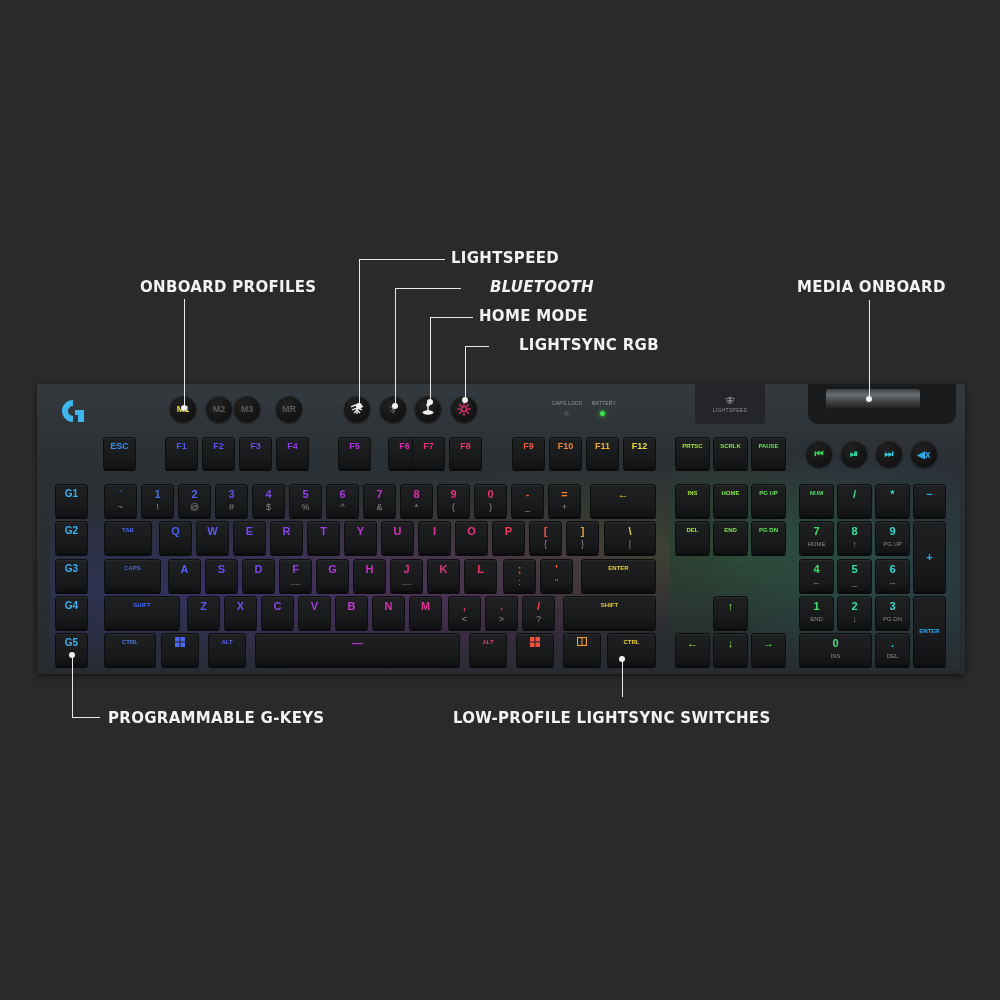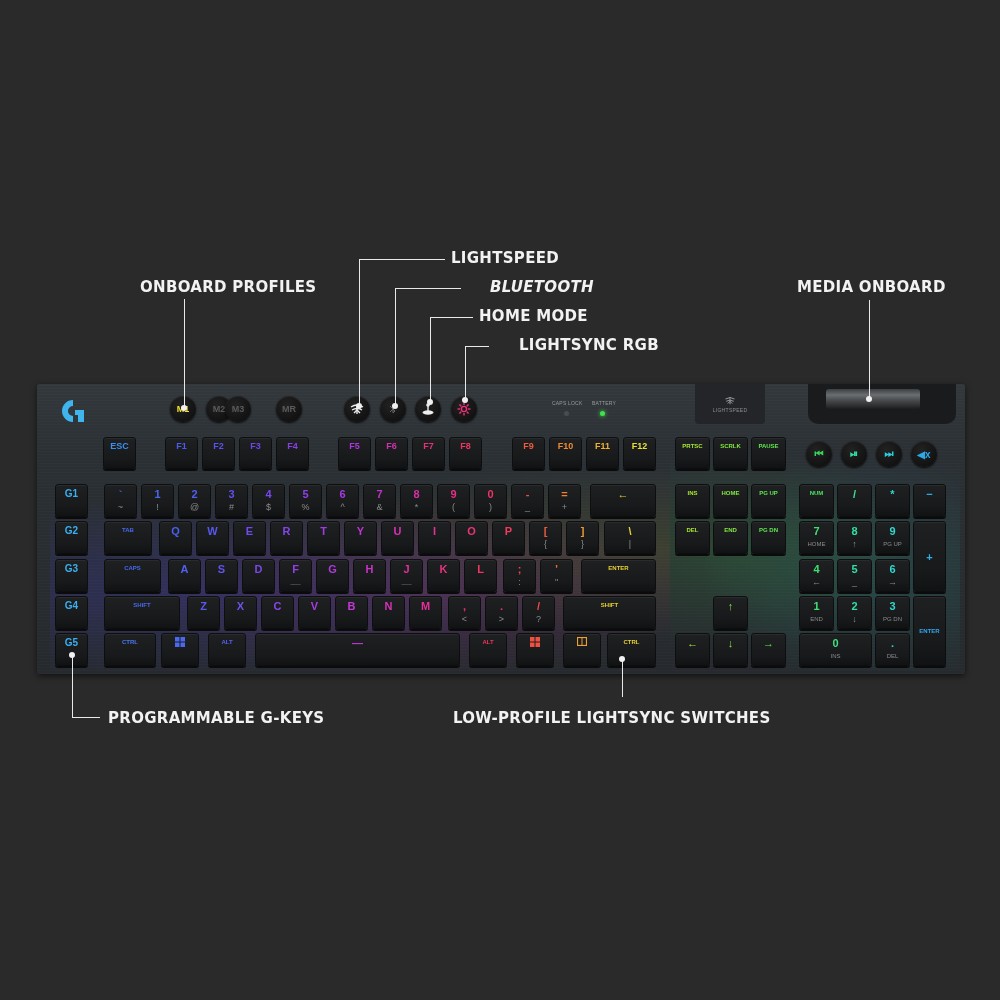--- a/index.html
+++ b/index.html
@@ -56,21 +56,21 @@
   <path d="M15 3 A11 11 0 1 0 15 25 L15 19 A5 5 0 1 1 15 9 Z" fill="#3fb5ee"></path>
   <path d="M17 13 H26 V25 H20 V18 H17 Z" fill="#3fb5ee"></path>
 </svg>
 
 <div class="round" style="left:170px;top:396px;">
     <span style="color:#f2e02a">M1</span>
   </div>
 <div class="round" style="left:206px;top:396px;">
     <span style="color:#5a5a5a">M2</span>
   </div>
-<div class="round" style="left:225px;top:396px;">
+<div class="round" style="left:234px;top:396px;">
     <span style="color:#5a5a5a">M3</span>
   </div>
 <div class="round" style="left:276px;top:396px;">
     <span style="color:#5a5a5a">MR</span>
   </div>
 
 <div class="round" style="left:344px;top:396px;">
   <svg width="16" height="12" viewBox="0 0 16 12">
       <g stroke="#eee" stroke-width="1.4" fill="none">
         <path d="M2 4 Q8 0 14 4"></path>
@@ -152,21 +152,21 @@
   </div>
 <div class="key" style="left:239px;top:437px;width:33px;height:32px;">
     <span class="p" style="color:#6e45ee">F3</span>
   </div>
 <div class="key" style="left:276px;top:437px;width:33px;height:32px;">
     <span class="p" style="color:#8a3ee8">F4</span>
   </div>
 <div class="key" style="left:338px;top:437px;width:33px;height:32px;">
     <span class="p" style="color:#b035e0">F5</span>
   </div>
-<div class="key" style="left:375px;top:437px;width:33px;height:32px;">
+<div class="key" style="left:388px;top:437px;width:33px;height:32px;">
     <span class="p" style="color:#d430b0">F6</span>
   </div>
 <div class="key" style="left:412px;top:437px;width:33px;height:32px;">
     <span class="p" style="color:#e8307a">F7</span>
   </div>
 <div class="key" style="left:449px;top:437px;width:33px;height:32px;">
     <span class="p" style="color:#ee3560">F8</span>
   </div>
 <div class="key" style="left:512px;top:437px;width:33px;height:32px;">
     <span class="p" style="color:#f05a40">F9</span>

